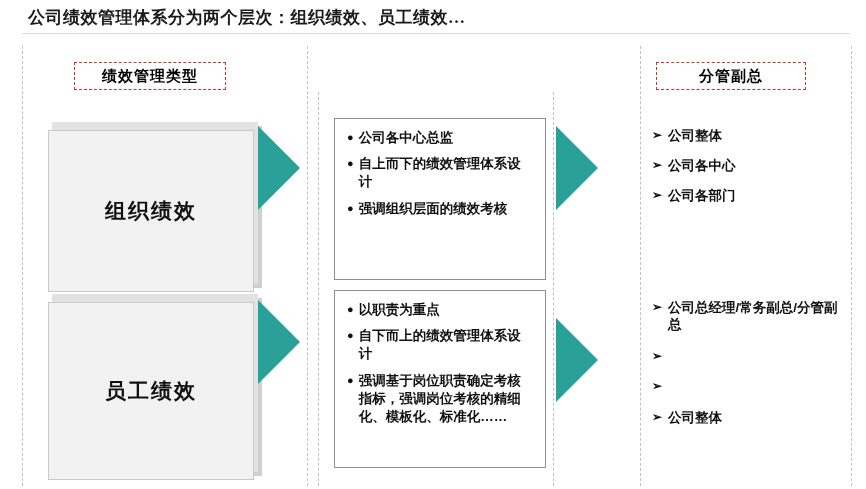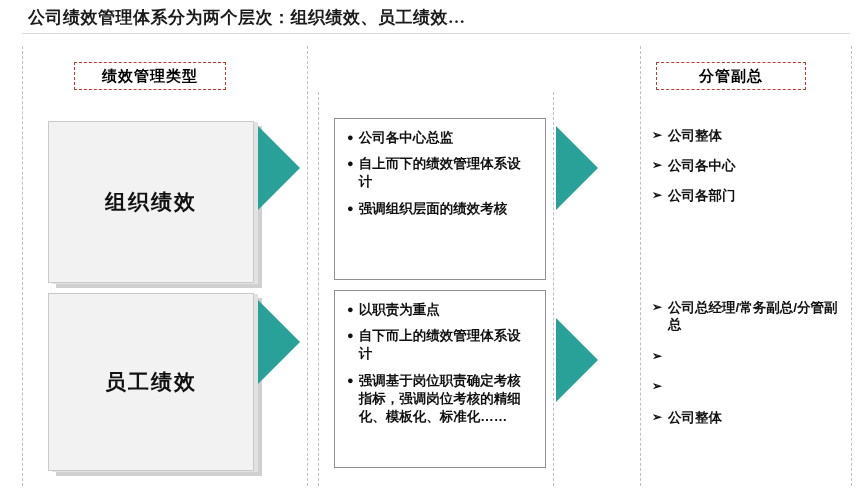--- a/index.html
+++ b/index.html
@@ -68,21 +68,21 @@
     background: #d0d0d0;
   }
   .lblock-shadow2 {
     position: absolute;
     left: 4px; top: 4px;
     width: 206px; height: 100%;
     background: #e2e2e2;
   }
   .lblock-main {
     position: absolute;
-    left: 0; top: 3px;
+    left: 0; top: 12px;
     width: 206px; height: 100%;
     background: #f2f2f2;
     border: 1px solid #c9c9c9;
     display: flex;
     align-items: center;
     justify-content: center;
   }
   .lblock-main span {
     font-size: 21px;
     font-weight: bold;

